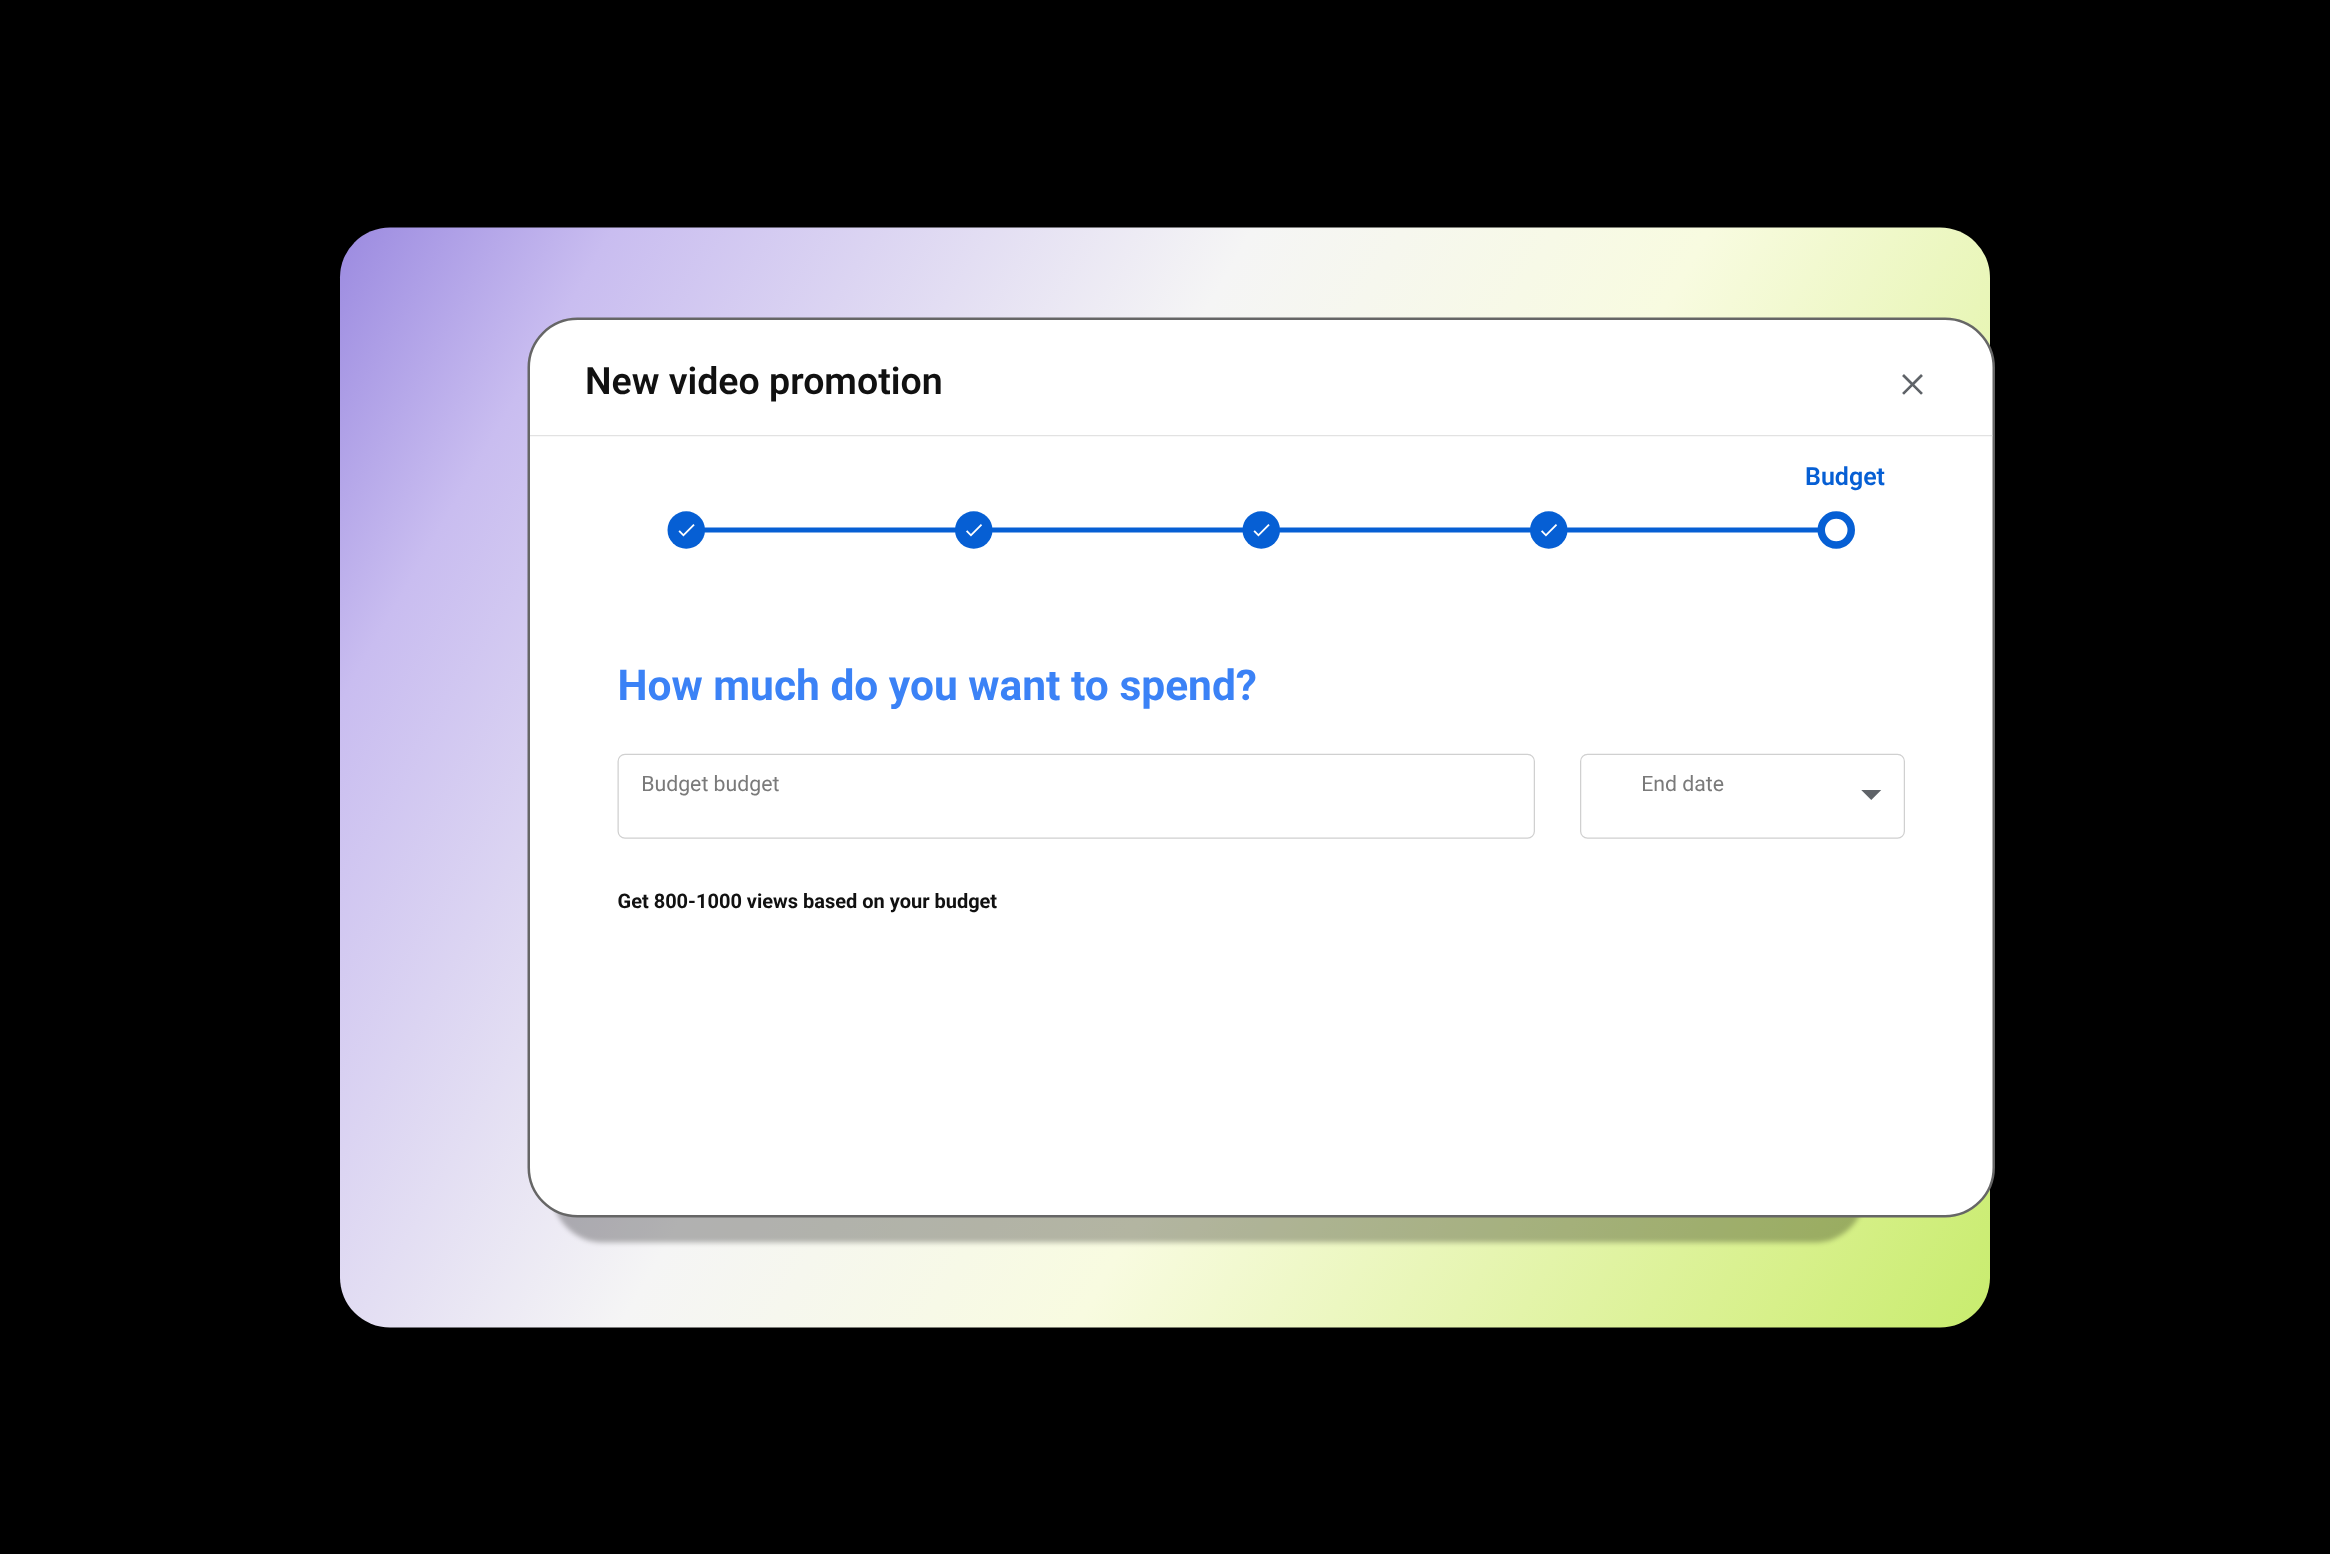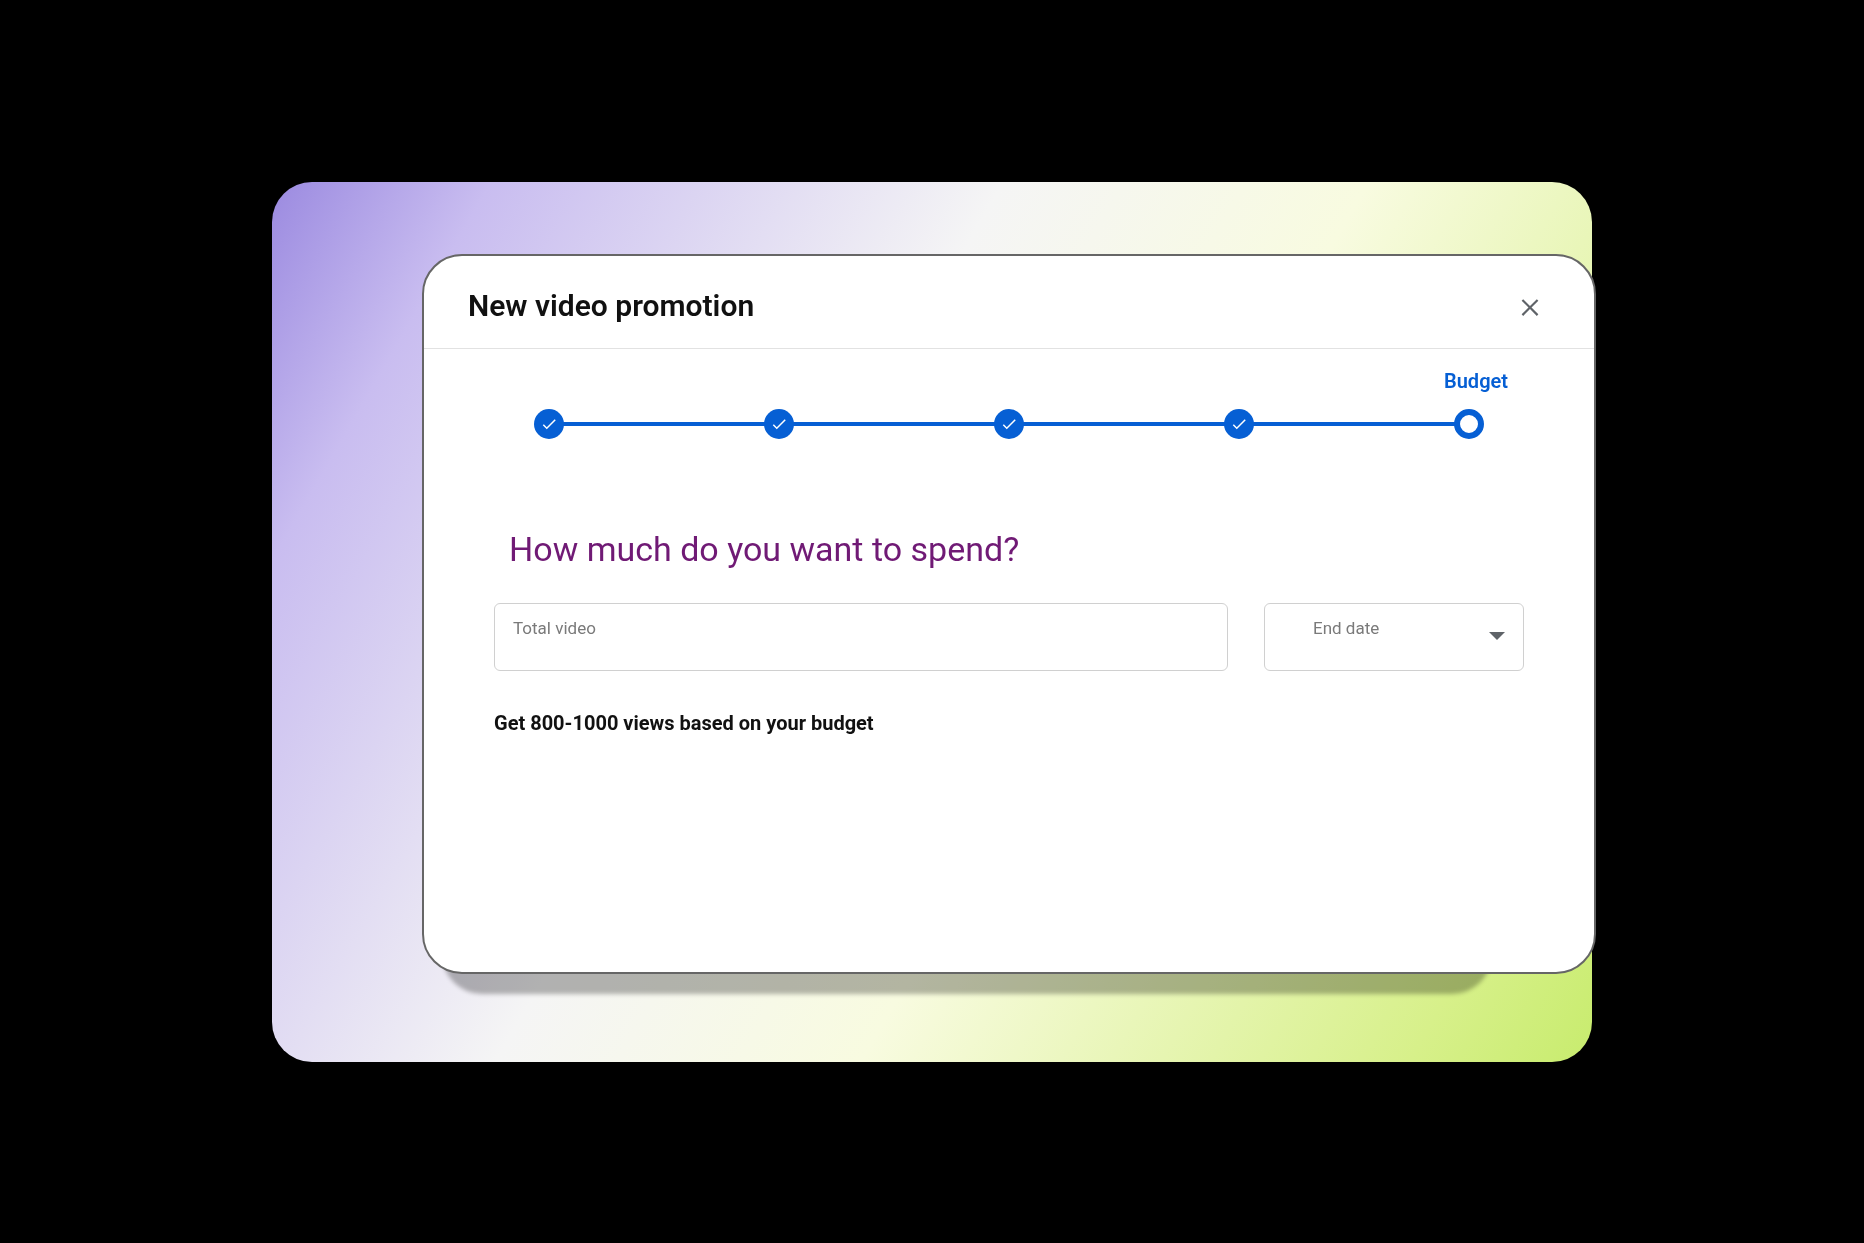--- a/index.html
+++ b/index.html
@@ -123,23 +123,23 @@
     position: absolute;
     top: -40px;
     right: -24px;
     font-size: 20px;
     font-weight: 600;
     color: #065fd4;
     white-space: nowrap;
   }
   .question {
     font-size: 34px;
-    font-weight: 400;
-    color: #701a75;
-    margin: 0 0 34px 15px;
+    font-weight: 700;
+    color: #3b82f6;
+    margin: 0 0 34px 0;
   }
   .form-row {
     display: flex;
     gap: 36px;
     margin-bottom: 40px;
   }
   .field {
     border: 1px solid #d0d0d0;
     border-radius: 6px;
     padding: 14px 18px 30px 18px;
@@ -153,21 +153,21 @@
     color: #7a7a7a;
   }
   .field-end .caret {
     margin-top: 14px;
     width: 0; height: 0;
     border-left: 8px solid transparent;
     border-right: 8px solid transparent;
     border-top: 8px solid #5f6368;
   }
   .estimate {
-    font-size: 20px;
+    font-size: 16px;
     font-weight: 700;
     color: #111;
   }
 </style>
 </head>
 <body>
 
 <div class="stage">
   <div class="gradient-card">
     <div class="modal-shadow"></div>
@@ -210,21 +210,21 @@
                 </svg>
             </div>
             <div class="step-dot current"></div>
           </div>
         </div>
 
         <div class="question">How much do you want to spend?</div>
 
         <div class="form-row">
           <div class="field field-budget">
-            <div class="field-label">Total video</div>
+            <div class="field-label">Budget budget</div>
           </div>
           <div class="field field-end">
             <div class="field-label">End date</div>
             <div class="caret"></div>
           </div>
         </div>
 
         <div class="estimate">Get 800-1000 views based on your budget</div>
 
       </div>

